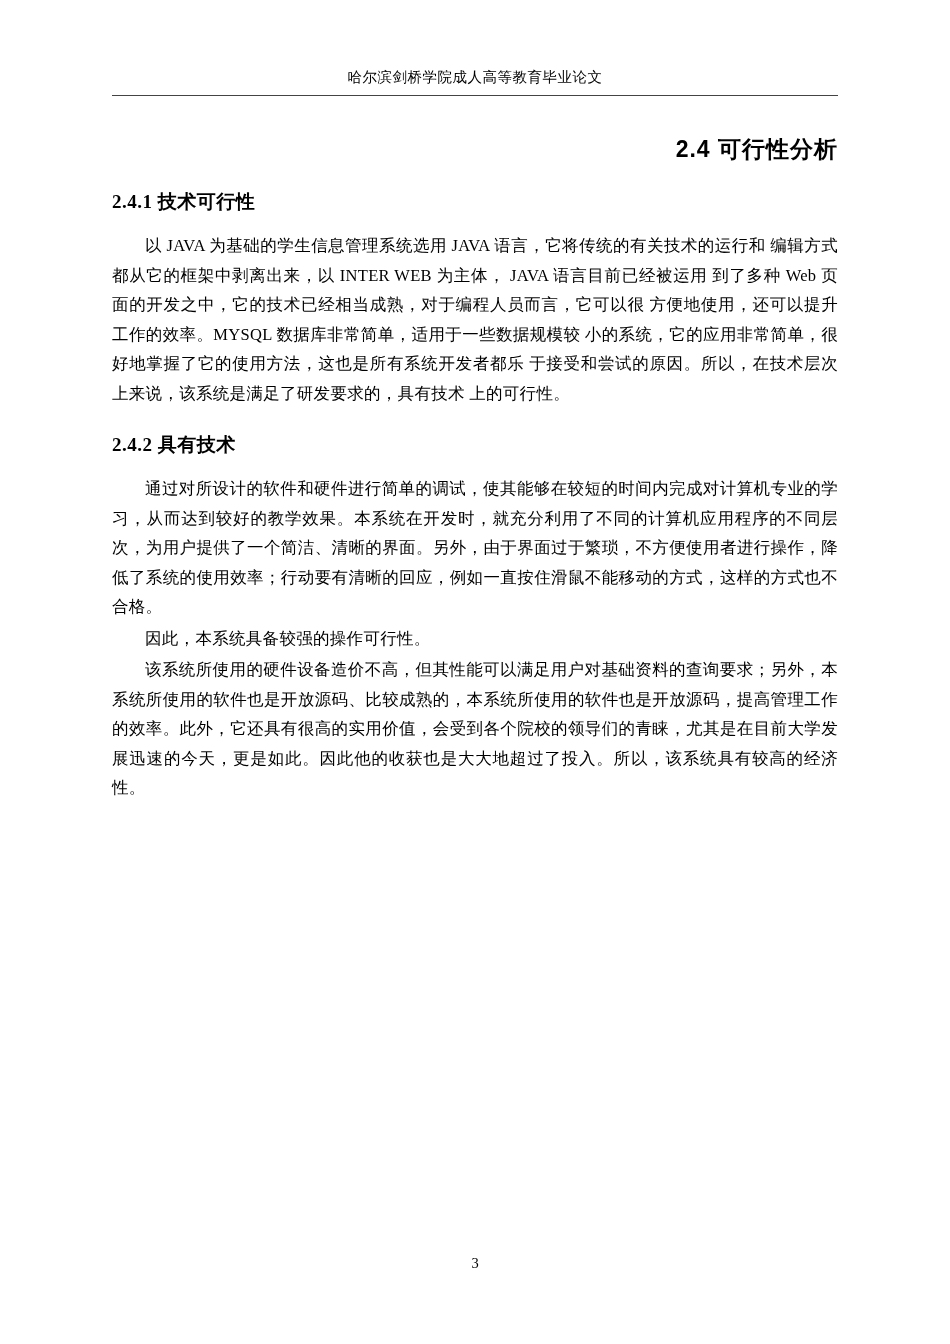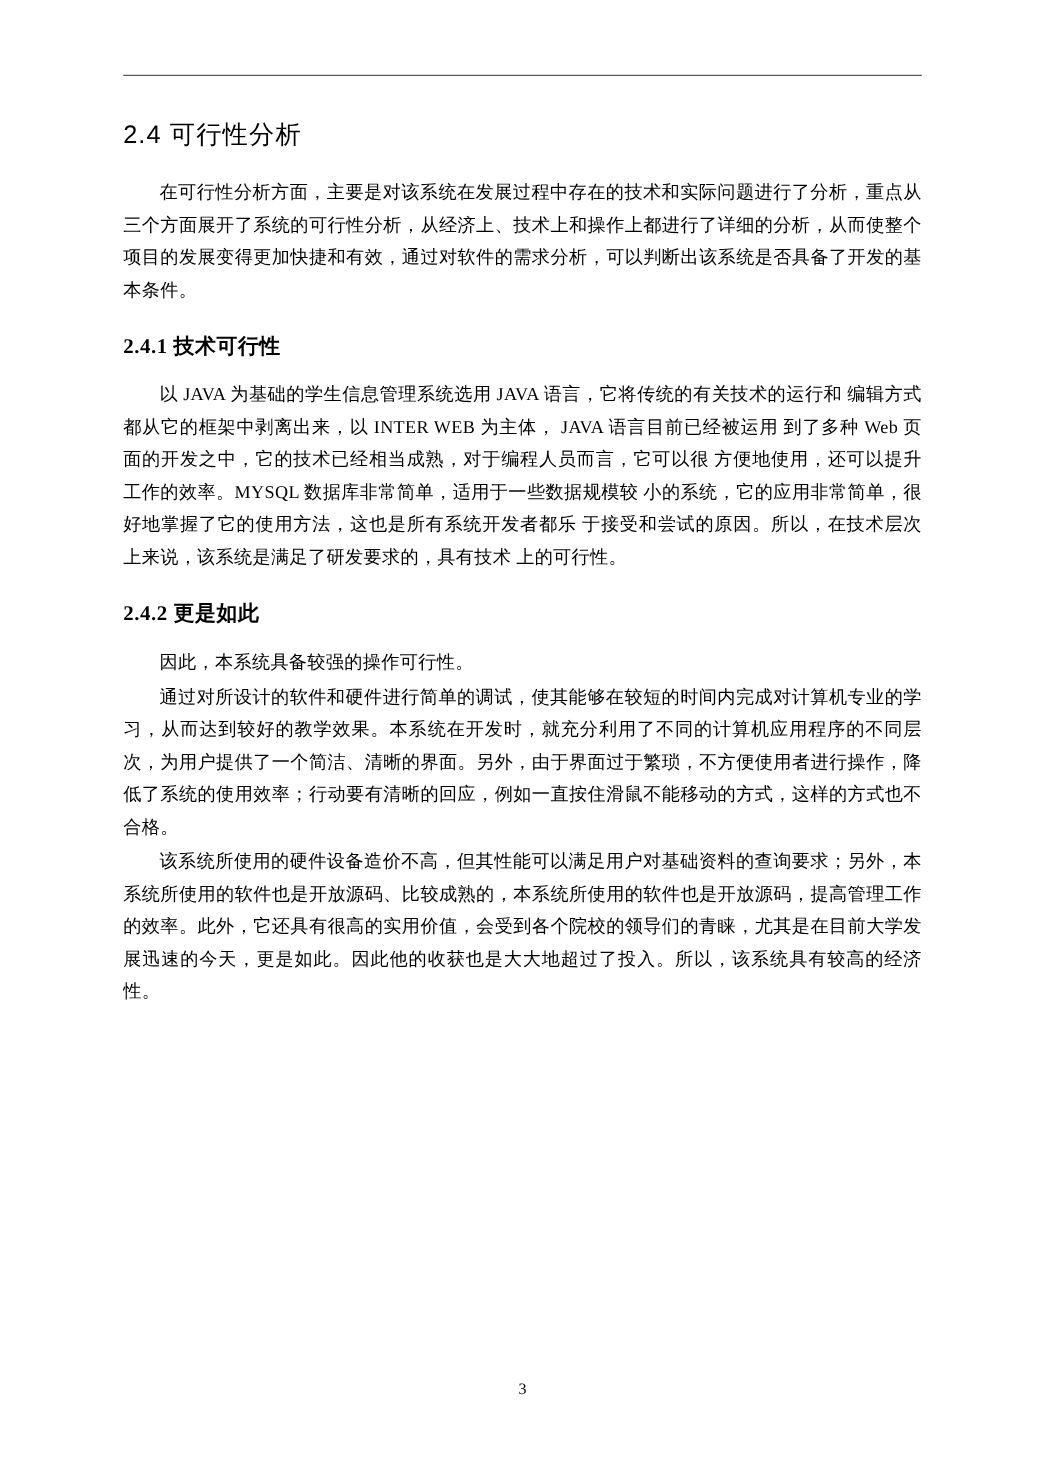--- a/index.html
+++ b/index.html
@@ -23,24 +23,25 @@
     letter-spacing: 0.5px;
     padding-bottom: 8px;
   }
   .header-divider {
     border: none;
     border-top: 1.2px solid #444444;
     margin: 0 0 38px 0;
   }
   .chapter-title {
     font-family: "Liberation Sans", "DejaVu Sans", sans-serif;
-    font-weight: normal;
+    font-weight: bold;
     font-size: 23px;
     margin: 14px 0 22px 0;
     letter-spacing: 1px;
+    text-align: right;
   }
   .section-heading {
     font-family: Liberation Serif, serif;
     font-weight: bold;
     font-size: 19px;
     margin: 24px 0 16px 0;
     letter-spacing: 0.5px;
   }
   .para {
     font-size: 16.5px;
@@ -58,32 +59,32 @@
     text-align: center;
     font-size: 14.5px;
   }
 </style>
 </head>
 <body>
 
 <div class="page">
   <div class="content">
 
+    <div class="doc-header">哈尔滨剑桥学院成人高等教育毕业论文</div>
     <hr class="header-divider">
 
     <h1 class="chapter-title">2.4 可行性分析</h1>
 
-    <p class="para">在可行性分析方面，主要是对该系统在发展过程中存在的技术和实际问题进行了分析，重点从三个方面展开了系统的可行性分析，从经济上、技术上和操作上都进行了详细的分析，从而使整个项目的发展变得更加快捷和有效，通过对软件的需求分析，可以判断出该系统是否具备了开发的基本条件。</p>
 
     <h2 class="section-heading">2.4.1  技术可行性</h2>
     <p class="para">以 JAVA 为基础的学生信息管理系统选用 JAVA 语言，它将传统的有关技术的运行和 编辑方式都从它的框架中剥离出来，以 INTER WEB 为主体， JAVA 语言目前已经被运用  到了多种 Web 页面的开发之中，它的技术已经相当成熟，对于编程人员而言，它可以很 方便地使用，还可以提升工作的效率。MYSQL 数据库非常简单，适用于一些数据规模较 小的系统，它的应用非常简单，很好地掌握了它的使用方法，这也是所有系统开发者都乐 于接受和尝试的原因。所以，在技术层次上来说，该系统是满足了研发要求的，具有技术 上的可行性。</p>
 
-    <h2 class="section-heading">2.4.2  更是如此</h2>
+    <h2 class="section-heading">2.4.2  具有技术</h2>
+    <p class="para">通过对所设计的软件和硬件进行简单的调试，使其能够在较短的时间内完成对计算机专业的学习，从而达到较好的教学效果。本系统在开发时，就充分利用了不同的计算机应用程序的不同层次，为用户提供了一个简洁、清晰的界面。另外，由于界面过于繁琐，不方便使用者进行操作，降低了系统的使用效率；行动要有清晰的回应，例如一直按住滑鼠不能移动的方式，这样的方式也不合格。</p>
     <p class="para">因此，本系统具备较强的操作可行性。</p>
-    <p class="para">通过对所设计的软件和硬件进行简单的调试，使其能够在较短的时间内完成对计算机专业的学习，从而达到较好的教学效果。本系统在开发时，就充分利用了不同的计算机应用程序的不同层次，为用户提供了一个简洁、清晰的界面。另外，由于界面过于繁琐，不方便使用者进行操作，降低了系统的使用效率；行动要有清晰的回应，例如一直按住滑鼠不能移动的方式，这样的方式也不合格。</p>
 
     <p class="para">该系统所使用的硬件设备造价不高，但其性能可以满足用户对基础资料的查询要求；另外，本系统所使用的软件也是开放源码、比较成熟的，本系统所使用的软件也是开放源码，提高管理工作的效率。此外，它还具有很高的实用价值，会受到各个院校的领导们的青睐，尤其是在目前大学发展迅速的今天，更是如此。因此他的收获也是大大地超过了投入。所以，该系统具有较高的经济性。</p>
 
 
   </div>
 
   <div class="page-footer">3</div>
 </div>
 
 </body></html>

